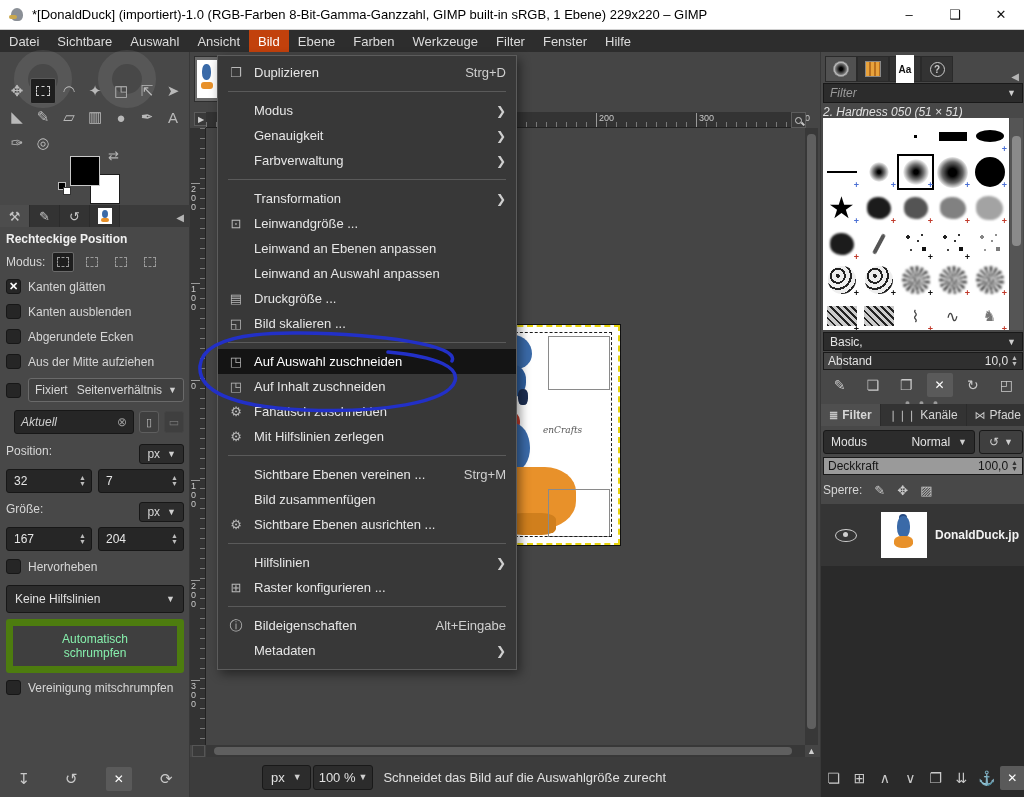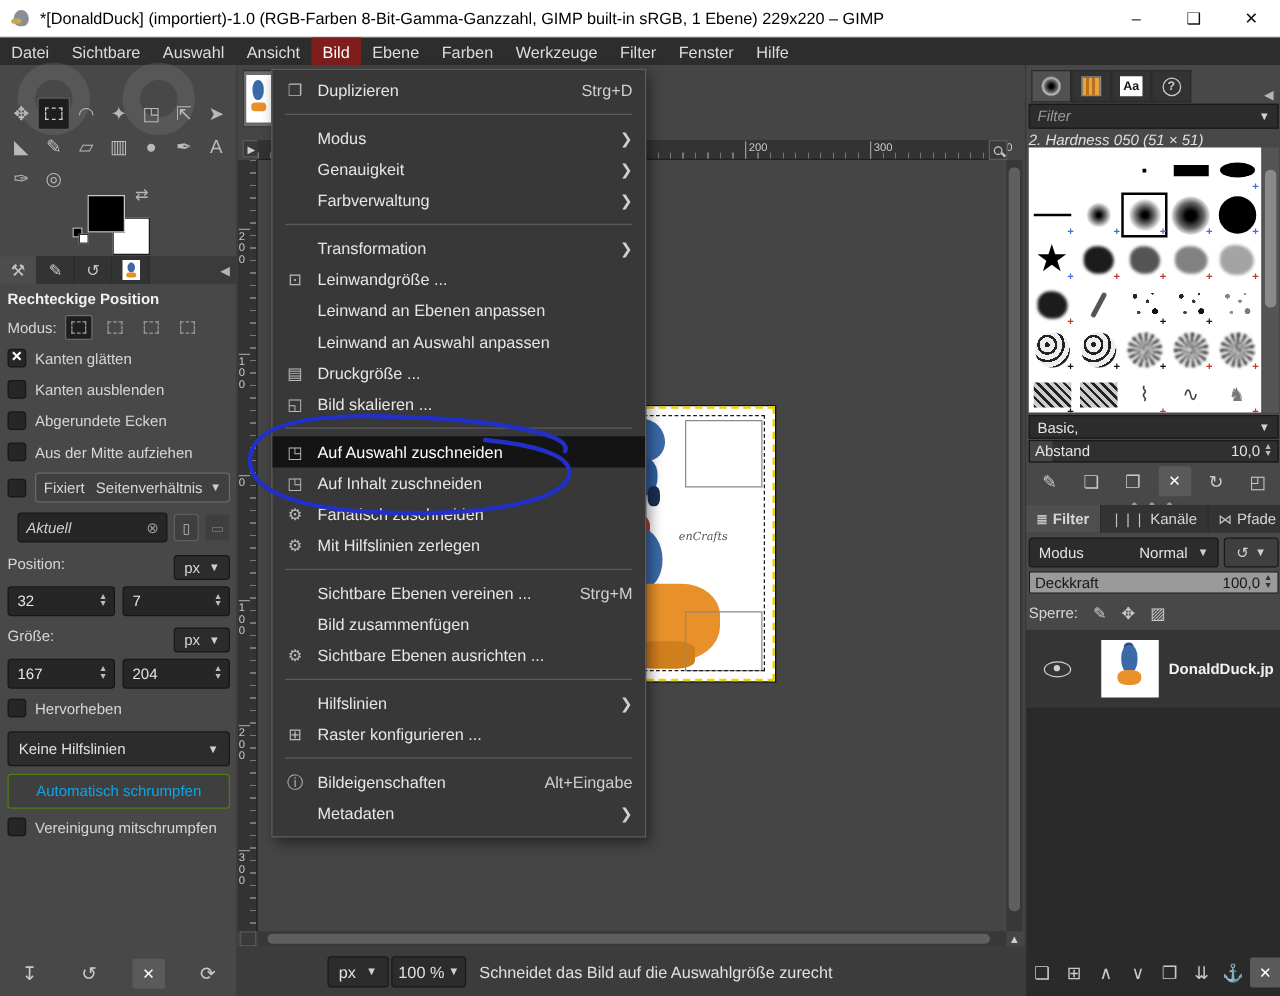--- a/index.html
+++ b/index.html
@@ -12,21 +12,21 @@
     display:flex; align-items:center; font-size:13px; border-bottom:1px solid #d0d0d0; }
   .appicon { width:18px; height:18px; margin:0 6px 0 8px; position:relative; }
   .appicon .blob { position:absolute; left:3px; top:2px; width:12px; height:13px; background:#8a8f96; border-radius:50% 50% 40% 40%; }
   .appicon .beak { position:absolute; left:1px; top:9px; width:8px; height:4px; background:#caa84c; border-radius:2px; }
   .titlebar .wbtns { margin-left:auto; display:flex; height:100%; }
   .wbtn { width:46px; height:100%; display:flex; align-items:center; justify-content:center; font-size:13px; color:#111; }
 
   
   .menubar { position:absolute; left:0; top:30px; width:1024px; height:22px; background:#2d2d2d; display:flex; align-items:stretch; font-size:13px; color:#dcdcdc; }
   .menubar .mitem { padding:0 9px; display:flex; align-items:center; }
-  .menubar .mitem.active { background:#7f1d1d; color:#fff; }
+  .menubar .mitem.active { background:#c2410c; color:#fff; }
 
   
   .dock-left { position:absolute; left:0; top:52px; width:190px; height:745px; background:#484848; border-right:1px solid #383838; }
   .dock-right { position:absolute; left:820px; top:52px; width:204px; height:745px; background:#484848; border-left:1px solid #383838; }
 
   
   .wilber-mark { position:absolute; left:6px; top:-8px; width:180px; height:70px; overflow:hidden; opacity:.18; }
   .wilber-mark .c1,.wilber-mark .c2 { position:absolute; border:14px solid #9a9a9a; border-radius:50%; width:58px; height:58px; }
   .wilber-mark .c1 { left:8px; top:6px; } .wilber-mark .c2 { left:92px; top:6px; }
   .tools { position:absolute; left:4px; top:26px; width:182px; display:flex; flex-wrap:wrap; }
@@ -66,21 +66,21 @@
   .aspect-input .clr { margin-left:auto; color:#9a9a9a; font-style:normal; }
   .sqbtn { width:20px; height:22px; border:1px solid #5e5e5e; border-radius:3px; background:#3f3f3f; color:#bdbdbd; display:flex; align-items:center; justify-content:center; font-size:11px; }
   .sqbtn.dim { border-color:#444; color:#777; }
   .poslabel-row { display:flex; align-items:flex-start; padding:6px 6px 2px 6px; }
   .unitbox { margin-left:auto; background:#2c2c2c; border:1px solid #171717; border-radius:3px; color:#d6d6d6; padding:2px 7px; display:flex; gap:7px; align-items:center; }
   .spin-row { display:flex; gap:6px; padding:3px 6px; }
   .spin { flex:1; background:#262626; border:1px solid #171717; border-radius:3px; color:#e6e6e6; display:flex; align-items:center; padding:3px 2px 3px 7px; height:24px; }
   .spin .arr { margin-left:auto; display:flex; flex-direction:column; color:#bdbdbd; font-size:7px; line-height:6px; padding-right:3px; }
   .wide-dd { margin:6px 6px; background:#2c2c2c; border:1px solid #171717; border-radius:3px; color:#e0e0e0; padding:6px 8px; display:flex; align-items:center; }
   .wide-dd .chev { margin-left:auto; }
-  .wide-btn { margin:2px 6px; background:#3f3f3f; border:1px solid #4d7c0f; border-radius:3px; color:#0ea5e9; padding:6px 20px; text-align:center; }
+  .wide-btn { margin:2px 6px; background:#3f3f3f; border:7px solid #4d7c0f; border-radius:3px; color:#86efac; padding:6px 20px; text-align:center; }
   .topts-bottom { position:absolute; left:0; bottom:0px; width:190px; height:36px; display:flex; align-items:center; justify-content:space-around; color:#c9c9c9; font-size:15px; }
   .ob { width:26px; height:24px; display:flex; align-items:center; justify-content:center; }
   .ob.boxed { background:#5a5a5a; border-radius:2px; color:#fff; font-size:12px; }
 
   
   .canvas-area { position:absolute; left:190px; top:52px; width:630px; height:745px; background:#454545; overflow:hidden; }
   .img-tab { position:absolute; left:4px; top:4px; width:26px; height:46px; background:#6b6b6b; border:1px solid #2e2e2e; display:flex; align-items:center; justify-content:center; }
   .img-tab .thumb { width:20px; height:38px; background:#fff; position:relative; }
   .img-tab .thumb i { position:absolute; left:5px; top:4px; width:9px; height:16px; background:#3a6aa8; border-radius:45%; }
   .img-tab .thumb u { position:absolute; left:4px; top:22px; width:12px; height:7px; background:#e8912a; border-radius:3px; }
@@ -131,21 +131,21 @@
 
   
   .annot { position:absolute; left:0; top:0; width:1024px; height:797px; z-index:60; pointer-events:none; }
 
   
   .rtabs { position:absolute; left:4px; top:4px; width:196px; height:26px; display:flex; align-items:flex-end; }
   .rtab { width:32px; height:26px; background:#333; border:1px solid #2a2a2a; display:flex; align-items:center; justify-content:center; }
   .rtab.active { background:#515151; }
   .brush-ico { width:16px; height:16px; border-radius:50%; background:radial-gradient(circle, #000 15%, #777 55%, #f2f2f2 75%); background-color:#f2f2f2; border:1px solid #888; }
   .pattern-ico { width:16px; height:16px; background:repeating-linear-gradient(90deg,#e8a33c 0 3px,#b86f1e 3px 5px); border:1px solid #888; }
-  .font-ico { width:18px; height:16px; background:#fff; color:#111; font-size:10px; font-weight:bold; display:flex; align-items:center; justify-content:center; }
+  .font-ico { width:18px; height:28px; background:#fff; color:#111; font-size:10px; font-weight:bold; display:flex; align-items:center; justify-content:center; }
   .help-ico { width:15px; height:15px; border:1.5px solid #c9c9c9; border-radius:50%; color:#c9c9c9; font-size:10px; font-weight:bold; display:flex; align-items:center; justify-content:center; }
   .rcollapse { margin-left:auto; color:#b5b5b5; font-size:10px; padding-right:2px; }
   .filterbox { position:absolute; left:2px; top:31px; width:200px; height:20px; background:#2c2c2c; border:1px solid #191919; color:#9a9a9a; font-style:italic; font-size:12px; display:flex; align-items:center; padding:0 6px; }
   .filterbox .chev { margin-left:auto; }
   .brushname { position:absolute; left:2px; top:53px; font-style:italic; font-size:12px; color:#e0e0e0; }
   .brusharea { position:absolute; left:2px; top:66px; width:186px; height:212px; background:#fff; overflow:hidden; }
   .brusharea .grid { display:flex; flex-wrap:wrap; }
   .bcell { width:37px; height:36px; position:relative; display:flex; align-items:center; justify-content:center; }
   .bcell.sel { outline:2px solid #000; outline-offset:-2px; }
   .bcell .mk { position:absolute; right:1px; bottom:0px; font-size:9px; font-weight:bold; line-height:1; }

